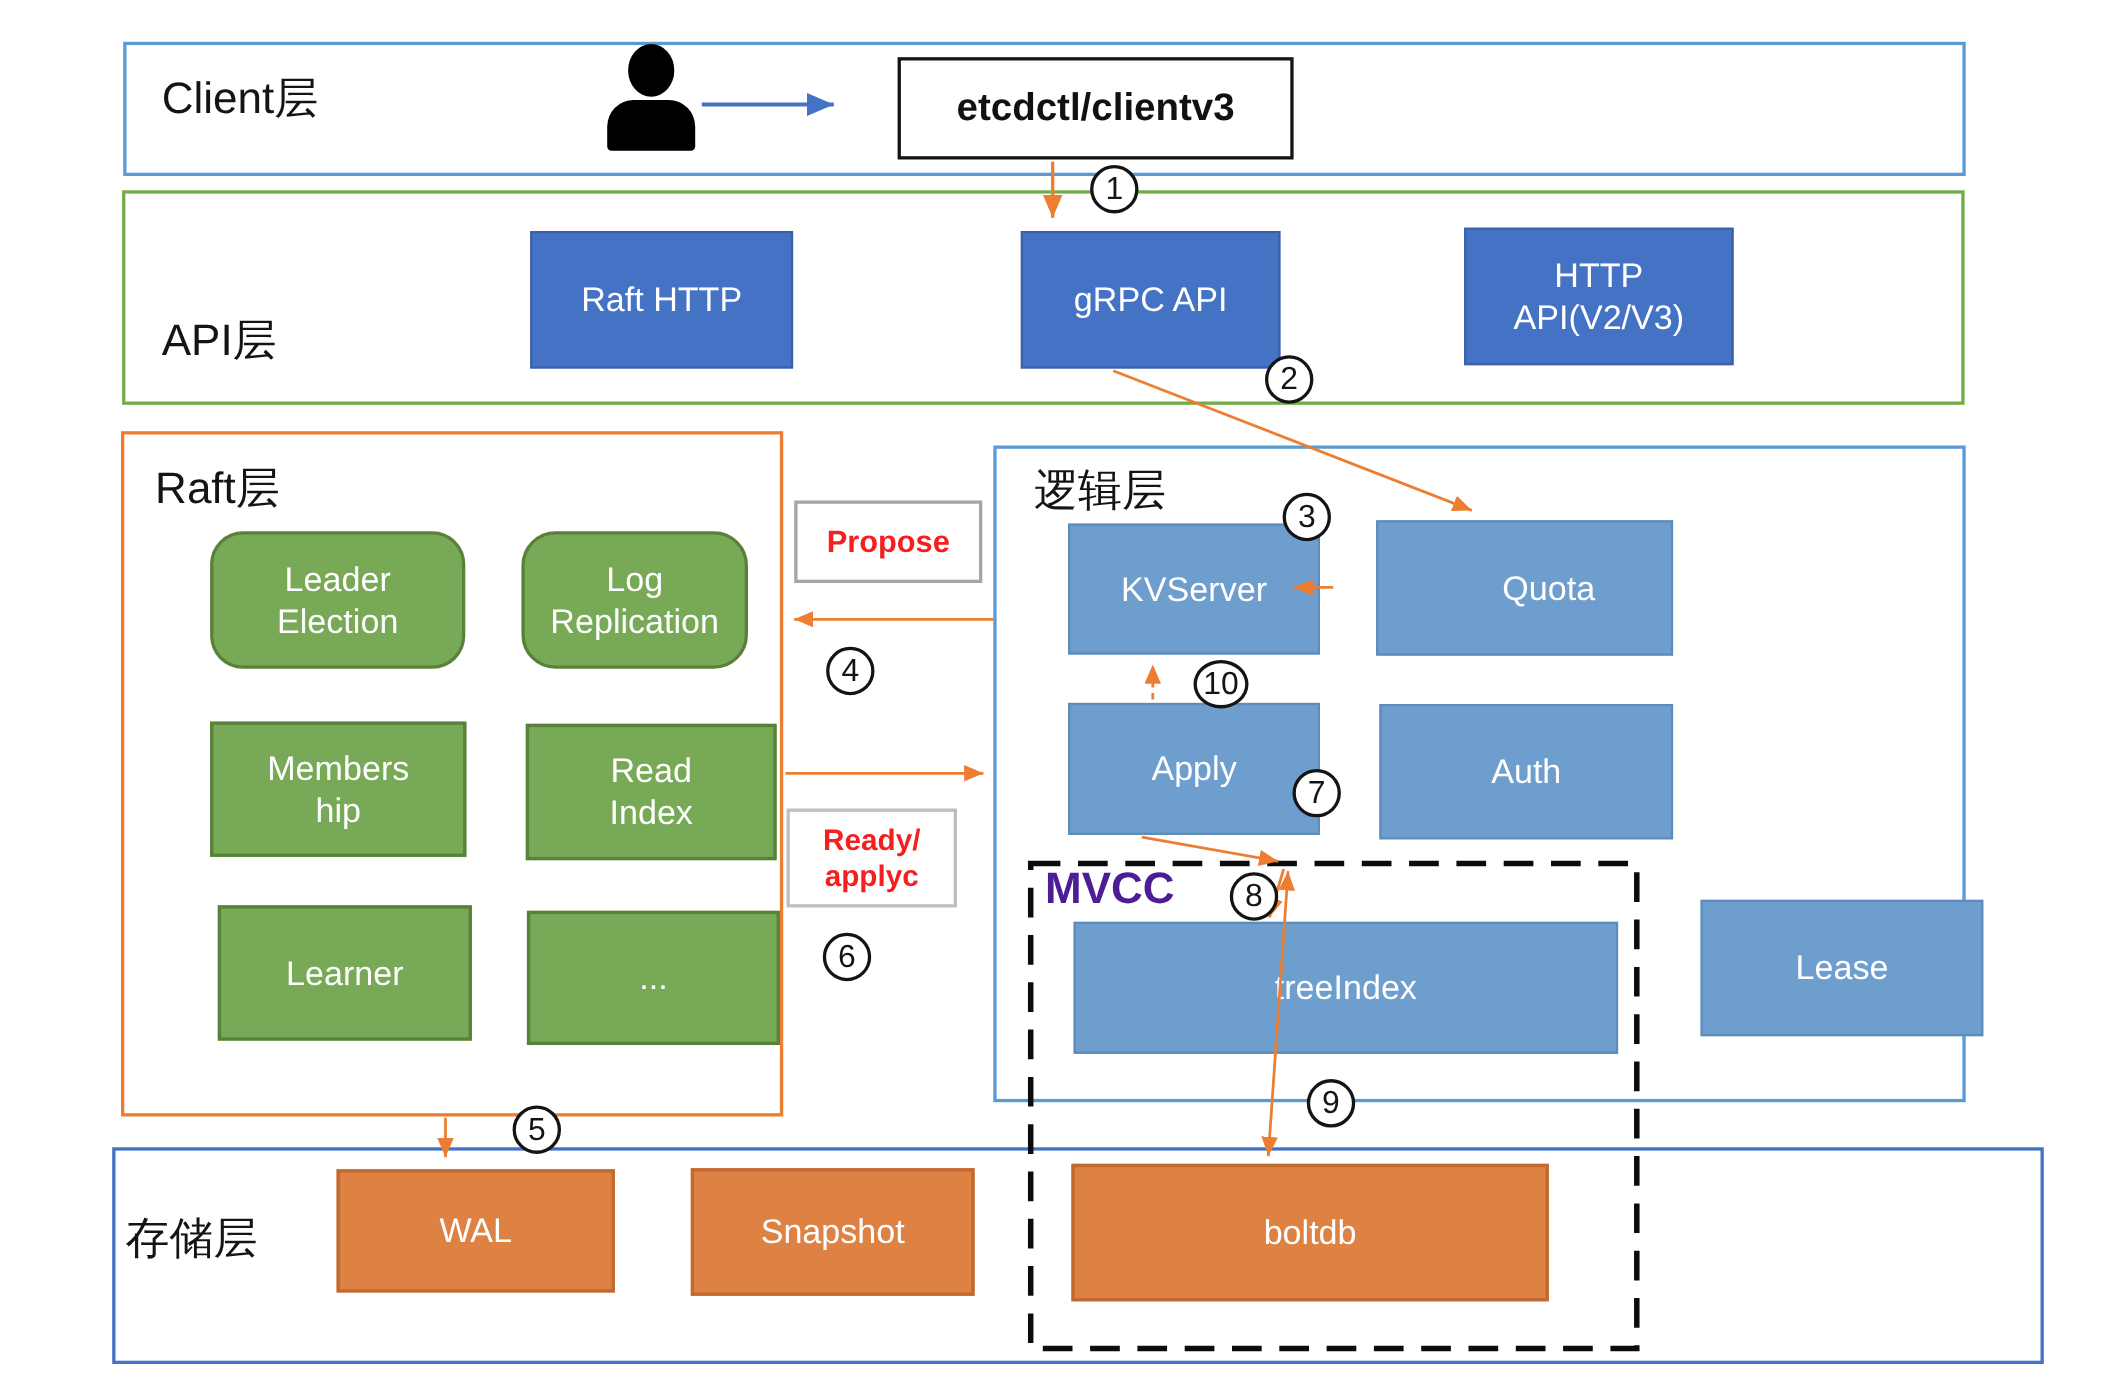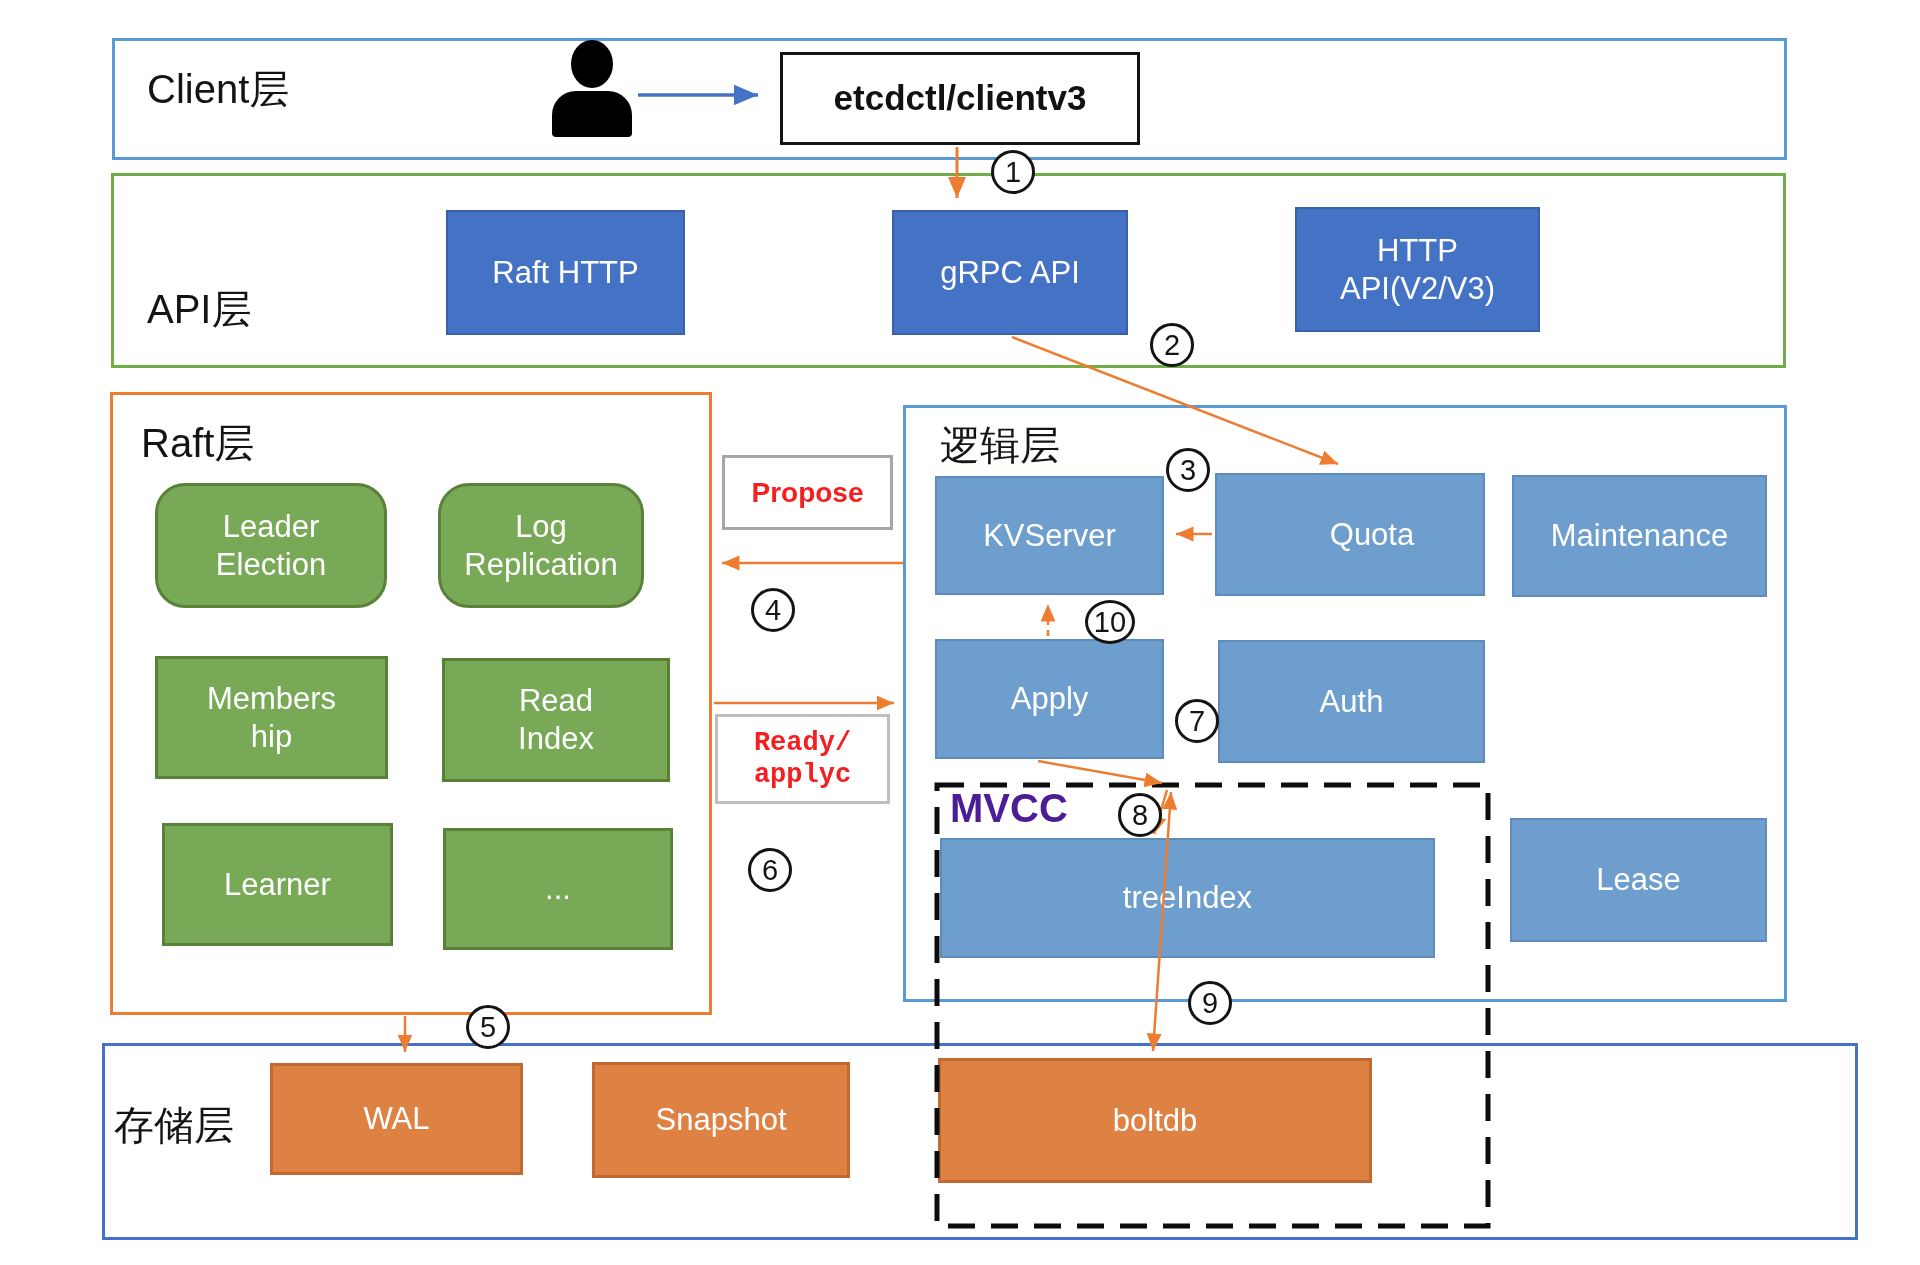--- a/index.html
+++ b/index.html
@@ -1,21 +1,21 @@
 <!DOCTYPE html>
 <html><head>
 <meta charset="utf-8">
 <style>
   html,body{margin:0;padding:0;background:#fff;}
   .canvas{position:relative;width:1920px;height:1265px;background:#ffffff;
           font-family:"Liberation Sans",sans-serif;overflow:hidden;}
   .layer{position:absolute;background:transparent;box-sizing:border-box;}
   .layer-label{position:absolute;font-size:40px;color:#141414;white-space:nowrap;}
   .node{position:absolute;display:flex;flex-direction:column;align-items:center;justify-content:center;
-        text-align:center;color:#ffffff;font-size:31px;line-height:1.22;box-sizing:border-box;white-space:nowrap;}
+        text-align:center;color:#ffffff;font-size:31px;line-height:1.22;box-sizing:border-box;white-space:nowrap;margin-left:36px;}
   .node.api{background:#4472C4;border:2px solid #3a61a8;}
   .node.logic{background:#6D9ECD;border:2px solid #5d8cba;}
   .node.green{background:#78A956;border:3px solid #5a8139;}
   .node.orange{background:#DE8244;border:3px solid #c06a31;}
   .node.plain{background:#ffffff;border:3px solid #141414;color:#111;font-weight:600;font-size:35px;}
   .flowbox{position:absolute;background:#ffffff;display:flex;flex-direction:column;align-items:center;
            justify-content:center;color:#f51f1f;font-weight:bold;box-sizing:border-box;line-height:1.2;}
   .badge{position:absolute;width:44px;height:44px;border:3px solid #141414;border-radius:50%;
          background:#ffffff;display:flex;align-items:center;justify-content:center;
          font-size:29px;color:#141414;box-sizing:border-box;z-index:30;}
@@ -84,23 +84,20 @@
   <div class="node green nodes" style="left:443px;top:828px;width:230px;height:122px;">
     <span>...</span>
   </div>
 
   <div class="node logic nodes" style="left:935px;top:476px;width:229px;height:119px;">
     <span>KVServer</span>
   </div>
   <div class="node logic nodes" style="left:1215px;top:473px;width:270px;height:123px;padding-left:44px;">
     <span>Quota</span>
   </div>
-  <div class="node logic nodes" style="left:1512px;top:475px;width:255px;height:122px;">
-    <span>Maintenance</span>
-  </div>
   <div class="node logic nodes" style="left:935px;top:639px;width:229px;height:120px;">
     <span>Apply</span>
   </div>
   <div class="node logic nodes" style="left:1218px;top:640px;width:267px;height:123px;">
     <span>Auth</span>
   </div>
   <div class="node logic nodes" style="left:940px;top:838px;width:495px;height:120px;">
     <span>treeIndex</span>
   </div>
   <div class="node logic nodes" style="left:1510px;top:818px;width:257px;height:124px;">
@@ -114,21 +111,21 @@
   <div class="node orange nodes" style="left:592px;top:1062px;width:258px;height:116px;">
     <span>Snapshot</span>
   </div>
   <div class="node orange nodes" style="left:938px;top:1058px;width:434px;height:125px;">
     <span>boltdb</span>
   </div>
 
   <div class="flowbox" style="left:722px;top:455px;width:171px;height:75px;border:3px solid #A6A6A6;font-size:28px;">
     <span>Propose</span>
   </div>
-  <div class="flowbox" style="left:715px;top:714px;width:175px;height:90px;border:3px solid #BFBFBF;font-size:27px;font-family:Liberation Mono, monospace;">
+  <div class="flowbox" style="left:715px;top:735px;width:155px;height:90px;border:3px solid #BFBFBF;font-size:27px;">
     <span>Ready/</span>
     <span>applyc</span>
   </div>
 
   <svg class="overlay" width="1920" height="1265" viewBox="0 0 1920 1265">
     <defs>
       <marker id="ah" markerWidth="9" markerHeight="8" refX="7" refY="3" orient="auto" markerUnits="strokeWidth">
         <path d="M0,0 L7,3 L0,6 Z" fill="#ED7D31"></path>
       </marker>
       <marker id="ahs" markerWidth="9" markerHeight="8" refX="7" refY="3" orient="auto-start-reverse" markerUnits="strokeWidth">

